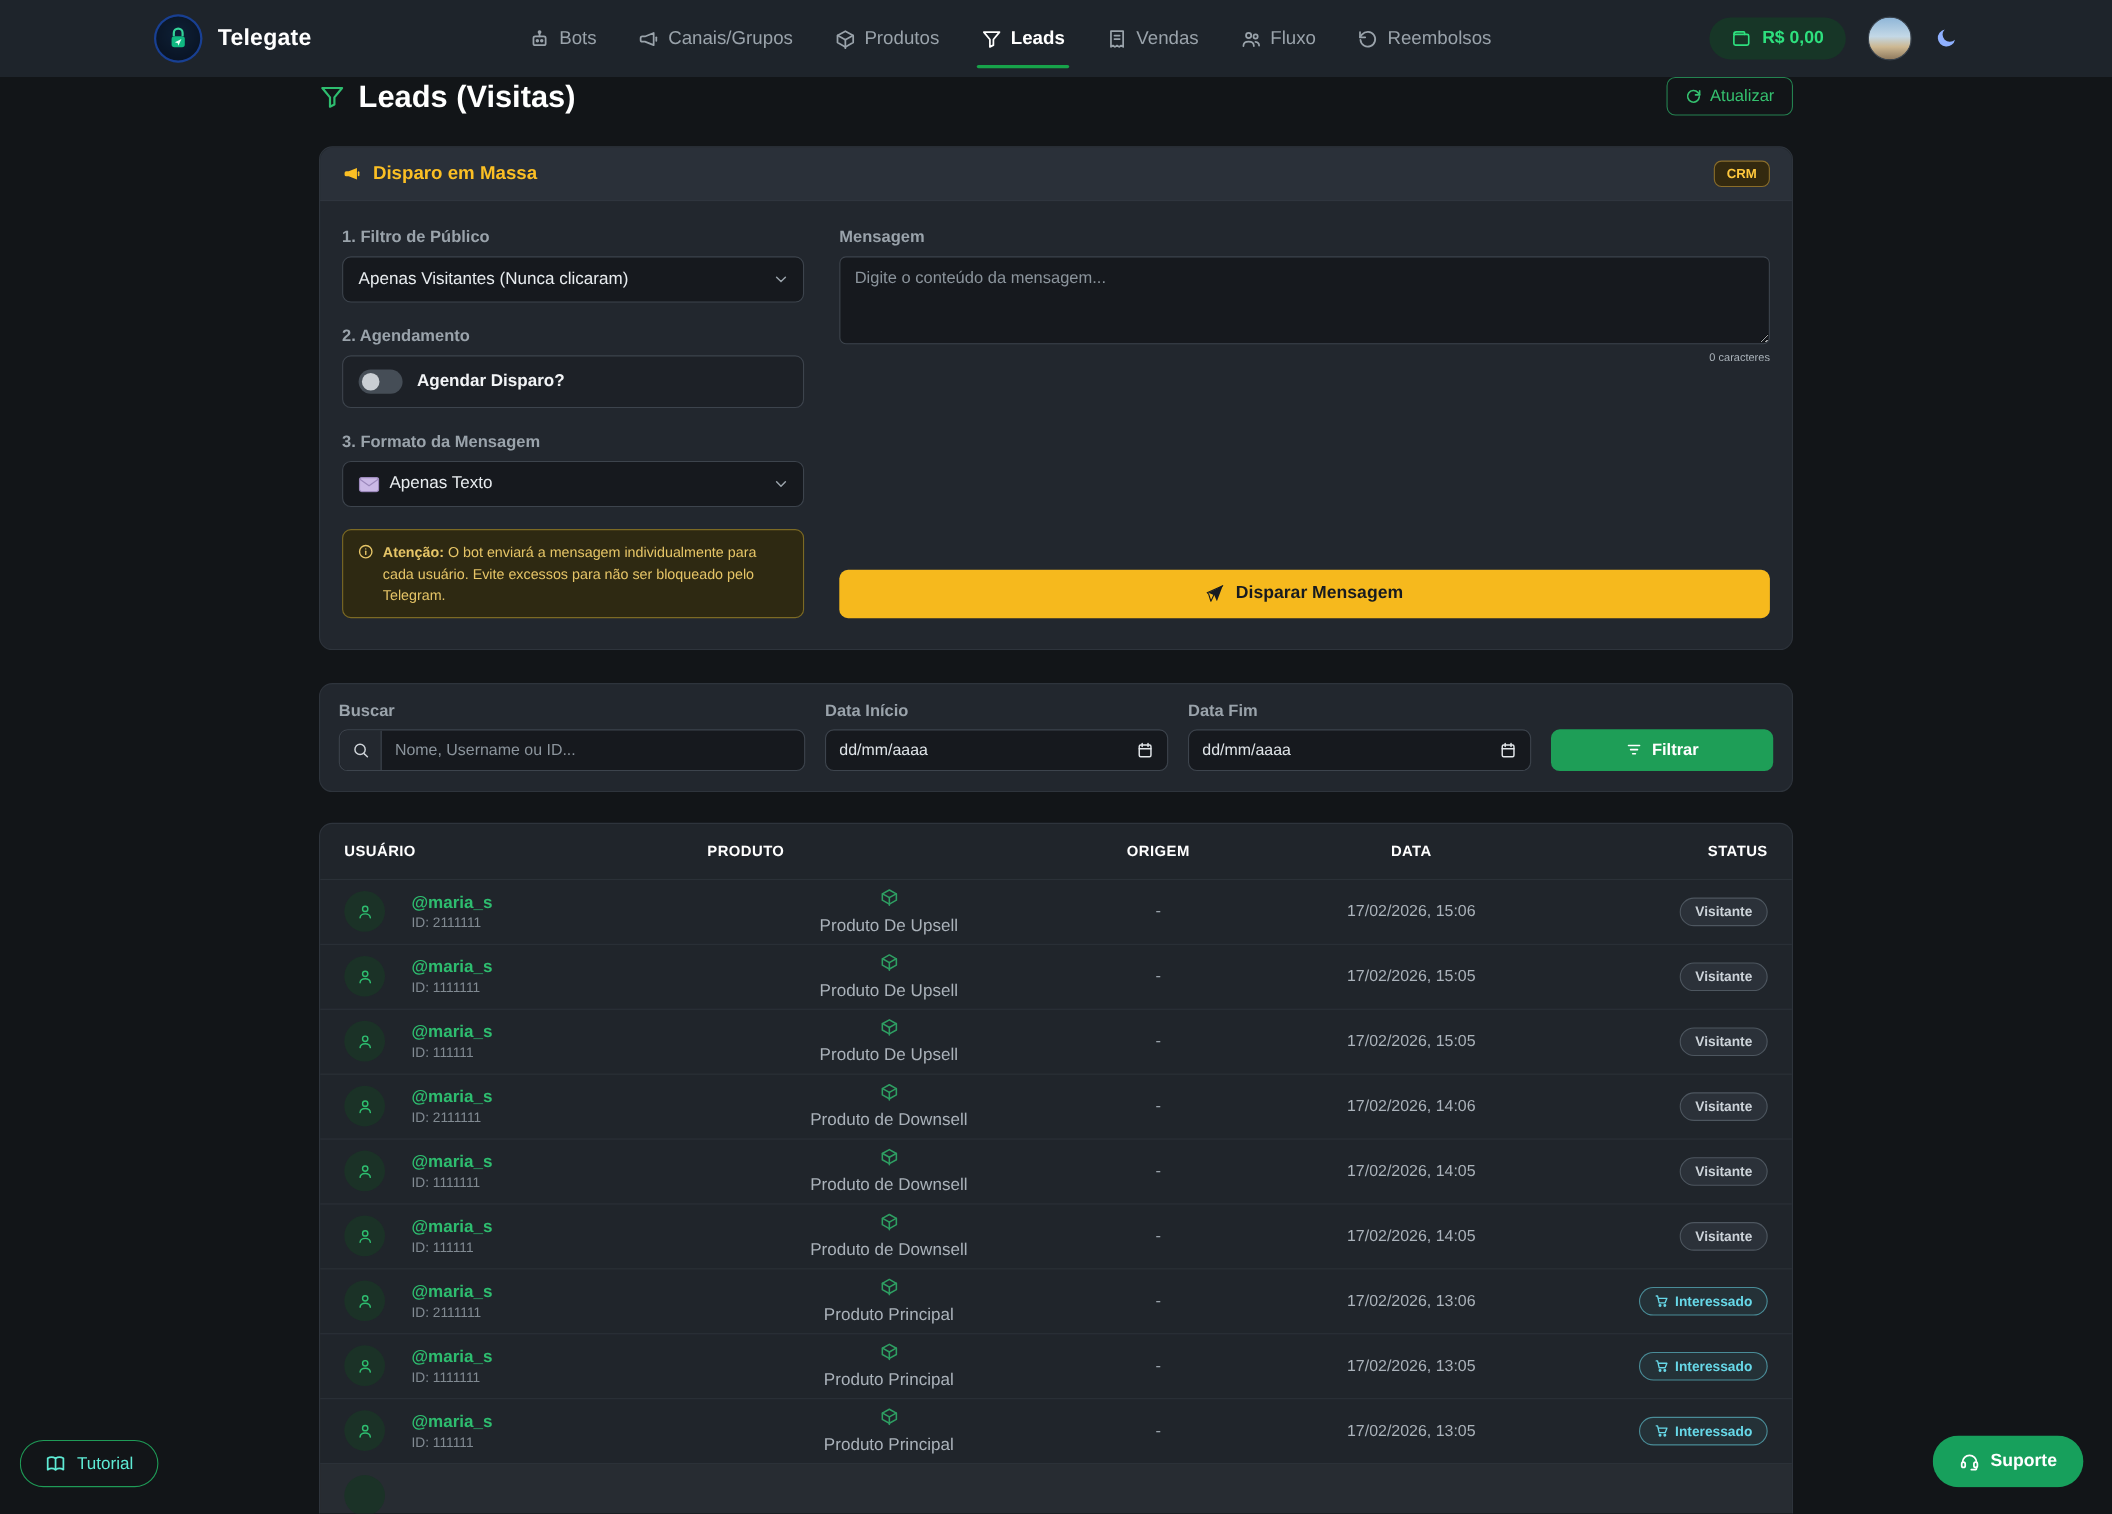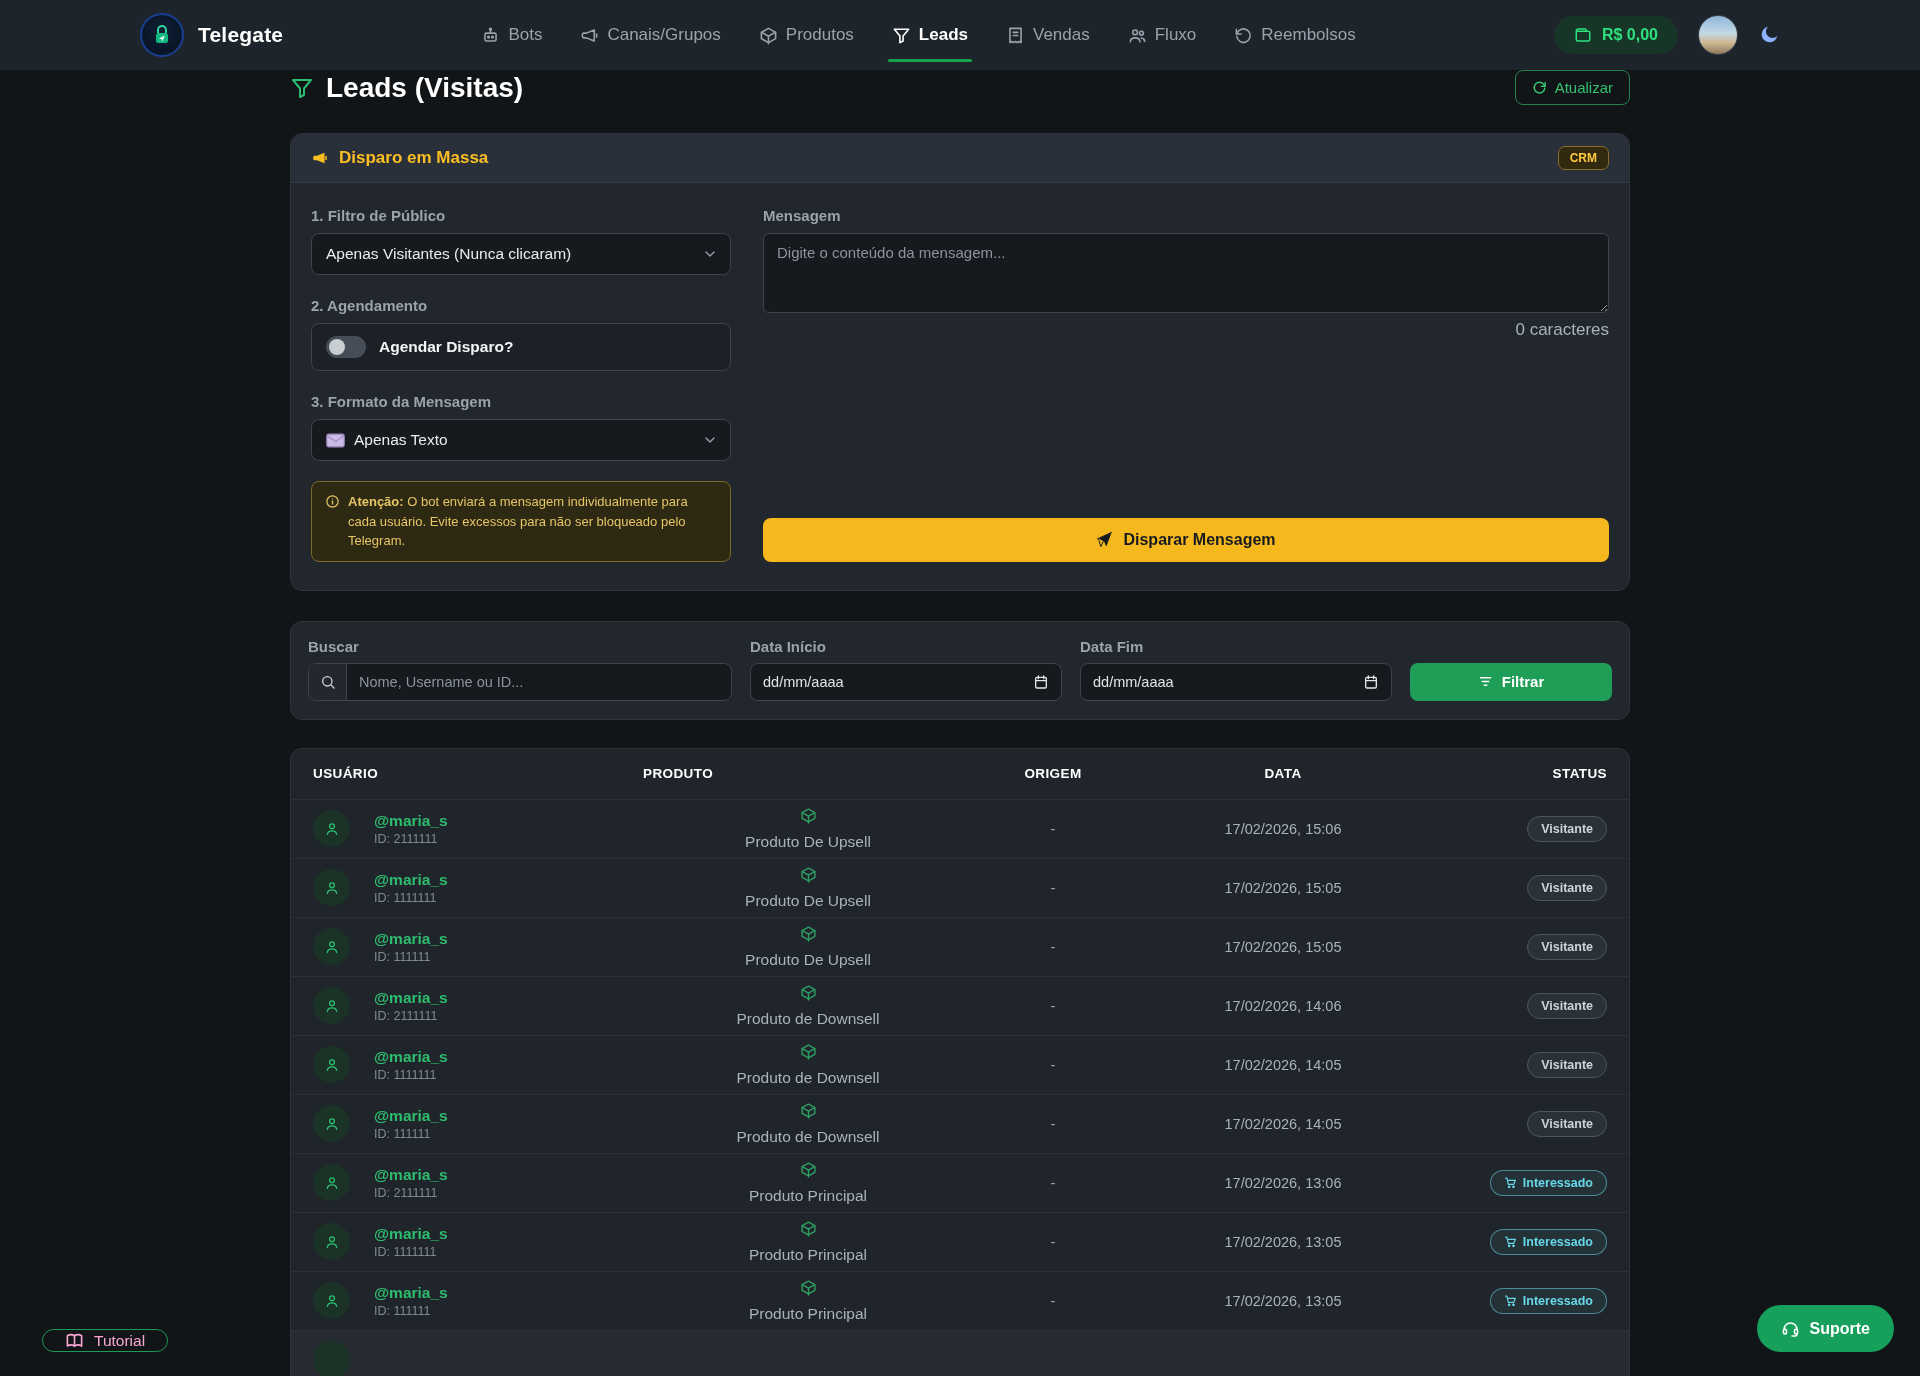--- a/index.html
+++ b/index.html
@@ -124,21 +124,21 @@
   }
   .warning .icon { width:15px; height:15px; flex:none; margin-top:2px; }
   .right-col { display:flex; flex-direction:column; }
   .textarea {
     width:100%; height:80px; resize:vertical;
     background:#16191e; border:1px solid #3d444d; border-radius:6px;
     color:#ef4444; font-family:inherit; font-size:15px;
     padding:10px 13px; outline:none;
   }
   .textarea::placeholder { color:#8b949c; }
-  .char-count { text-align:right; color:#aab2b9; font-size:17px; margin-top:7px; }
+  .char-count { text-align:right; color:#aab2b9; font-size:10px; margin-top:7px; }
   .btn-send {
     margin-top:auto;
     display:flex; align-items:center; justify-content:center; gap:10px;
     background:#f6b91d; color:#171b20; border:none; border-radius:8px;
     height:44px; font-size:16px; font-weight:bold; font-family:inherit; cursor:pointer;
   }
   .btn-send .icon { width:17px; height:17px; }
 
   
   .filter-card { margin-top:30px; padding:16px 17px 18px; display:flex; gap:18px; align-items:flex-end; }
@@ -199,25 +199,25 @@
   .badge {
     display:inline-flex; align-items:center; gap:6px;
     padding:5px 13px; border-radius:999px; font-size:12.5px; font-weight:bold;
   }
   .badge .icon { width:13px; height:13px; }
   .badge.visitante { background:#2b3139; border:1px solid #4d565f; color:#ccd3d9; }
   .badge.interessado { background:rgba(103,216,232,.07); border:1px solid rgba(103,216,232,.55); color:#67d8e8; }
 
   
   .btn-tutorial {
-    position:fixed; left:42px; bottom:24px;
+    position:fixed; left:18px; bottom:24px;
     display:flex; align-items:center; gap:10px;
     background:#121518; border:1.5px solid #1f9b57; border-radius:999px;
-    color:#f9a8d4; font-size:15.5px; font-family:inherit;
-    padding:1px 22px; cursor:pointer;
+    color:#5eead4; font-size:15.5px; font-family:inherit;
+    padding:11px 22px; cursor:pointer;
   }
   .btn-support {
     position:fixed; right:26px; bottom:24px;
     display:flex; align-items:center; gap:10px;
     background:#17a05c; border:none; border-radius:999px;
     color:#ffffff; font-size:16px; font-weight:600; font-family:inherit;
     padding:14px 24px; cursor:pointer;
   }
 </style>
 </head>

